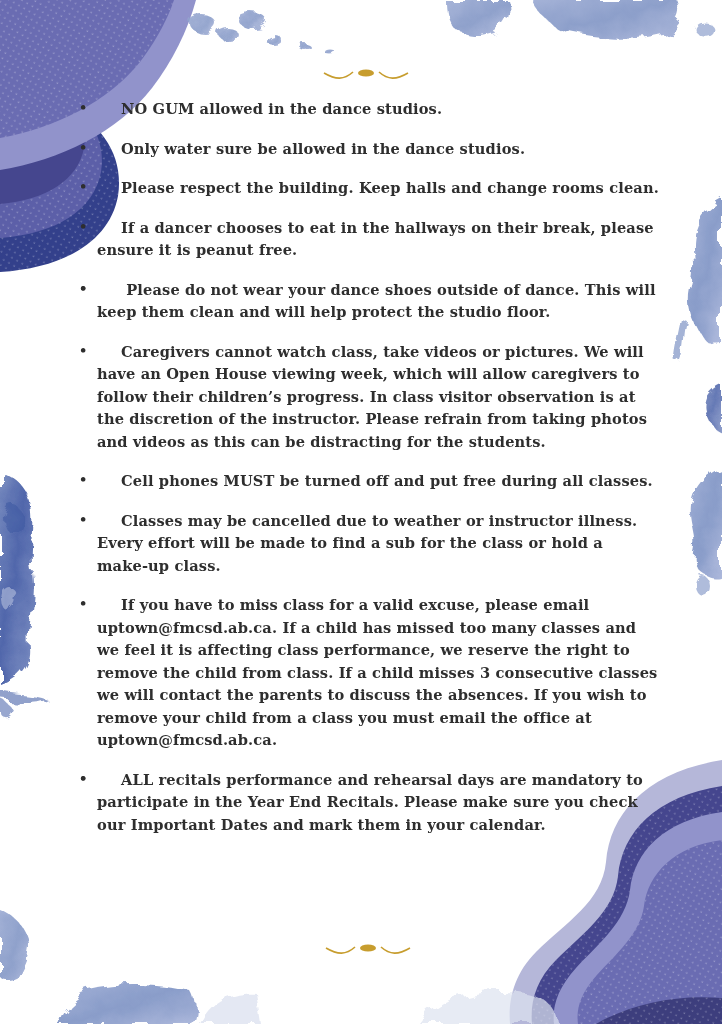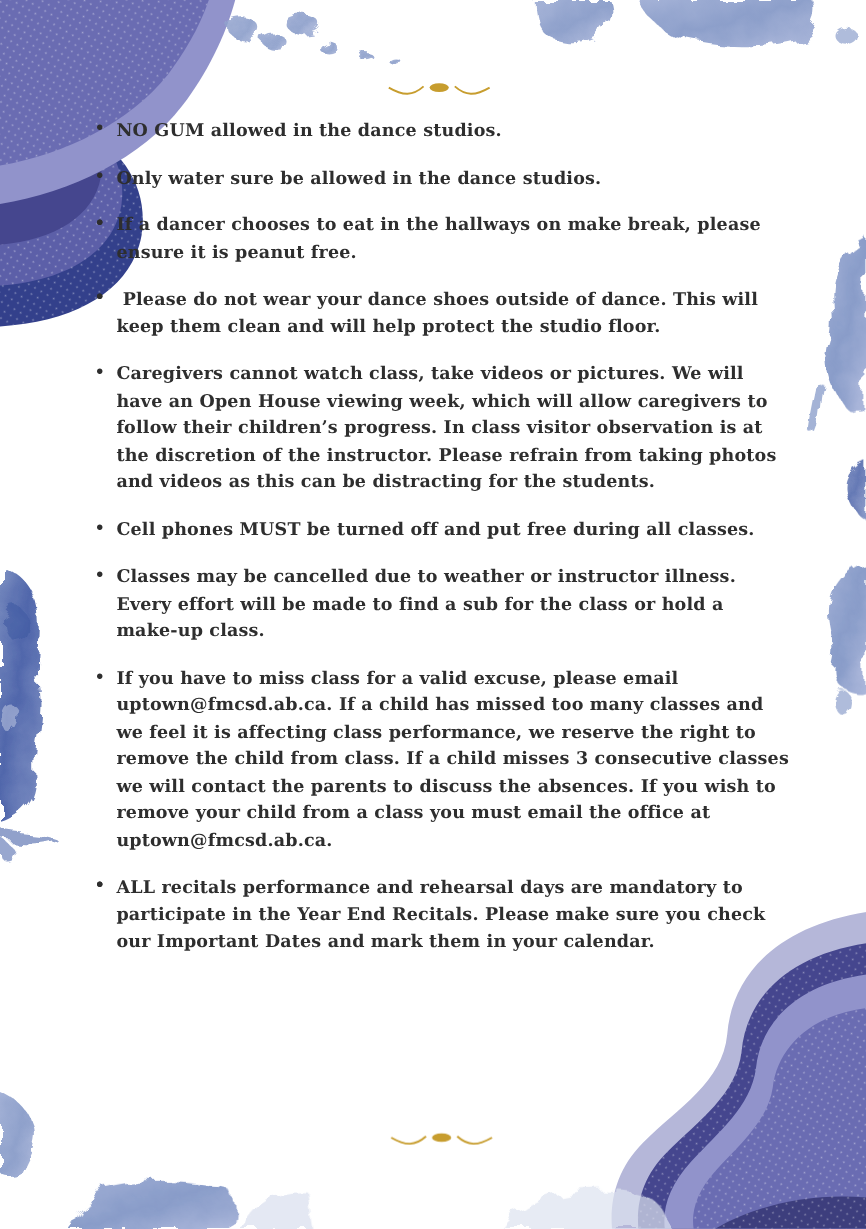--- a/index.html
+++ b/index.html
@@ -15,21 +15,21 @@
     margin:0;padding:0;list-style:none;z-index:5;
   }
   ul.rules li{
     position:relative;padding-left:19px;margin:0 0 17px 0;
     font-weight:bold;font-size:14.6px;line-height:22.5px;
     color:#2e2e2e;letter-spacing:0.15px;
   }
   ul.rules li .dot{
     position:absolute;left:1px;top:-1px;font-size:13px;color:#2e2e2e;
   }
-  ul.rules li .txt{white-space:pre-wrap;}
+  ul.rules li .txt{white-space:pre-wrap;margin-left:24px;}
 </style>
 </head>
 <body>
 
 <main class="page">
 
   <svg class="decor-svg" viewBox="0 0 722 1024" aria-hidden="true">
     <defs>
       <pattern id="dots" width="6" height="6" patternUnits="userSpaceOnUse" patternTransform="rotate(30)">
         <circle cx="1.2" cy="1.2" r="0.75" fill="rgba(255,255,255,0.38)"></circle>
@@ -131,22 +131,22 @@
         <path d="M-42,0 C-30,7 -22,7 -13,-1" fill="none" stroke-width="1.6" stroke="#c79d2e"></path>
         <path d="M42,0 C30,7 22,7 13,-1" fill="none" stroke-width="1.6" stroke="#c79d2e"></path>
         <ellipse cx="0" cy="0" rx="8" ry="3.6" fill="#c79d2e"></ellipse>
       </g>
     </g>
   </svg>
 
   <ul class="rules">
     <li><span class="dot">•</span><span class="txt">NO GUM allowed in the dance studios.</span></li>
     <li><span class="dot">•</span><span class="txt">Only water sure be allowed in the dance studios.</span></li>
-    <li><span class="dot">•</span></li>
-    <li><span class="dot">•</span><span class="txt">If a dancer chooses to eat in the hallways on make break, please ensure it is peanut free.</span></li>
+    <li><span class="dot">•</span><span class="txt">Please respect the building. Keep halls and change rooms clean.</span></li>
+    <li><span class="dot">•</span><span class="txt">If a dancer chooses to eat in the hallways on their break, please ensure it is peanut free.</span></li>
     <li><span class="dot">•</span></li>
     <li><span class="dot">•</span><span class="txt"> Please do not wear your dance shoes outside of dance. This will keep them clean and will help protect the studio floor.</span></li>
     <li><span class="dot">•</span><span class="txt">Caregivers cannot watch class, take videos or pictures. We will have an Open House viewing week, which will allow caregivers to follow their children’s progress. In class visitor observation is at the discretion of the instructor. Please refrain from taking photos and videos as this can be distracting for the students.</span></li>
     <li><span class="dot">•</span><span class="txt">Cell phones MUST be turned off and put free during all classes.</span></li>
     <li><span class="dot">•</span><span class="txt">Classes may be cancelled due to weather or instructor illness. Every effort will be made to find a sub for the class or hold a make-up class.</span></li>
     <li><span class="dot">•</span><span class="txt">If you have to miss class for a valid excuse, please email uptown@fmcsd.ab.ca. If a child has missed too many classes and we feel it is affecting class performance, we reserve the right to remove the child from class. If a child misses 3 consecutive classes we will contact the parents to discuss the absences. If you wish to remove your child from a class you must email the office at uptown@fmcsd.ab.ca.</span></li>
     <li><span class="dot">•</span></li>
     <li><span class="dot">•</span><span class="txt">ALL recitals performance and rehearsal days are mandatory to participate in the Year End Recitals. Please make sure you check our Important Dates and mark them in your calendar.</span></li>
   </ul>
 

